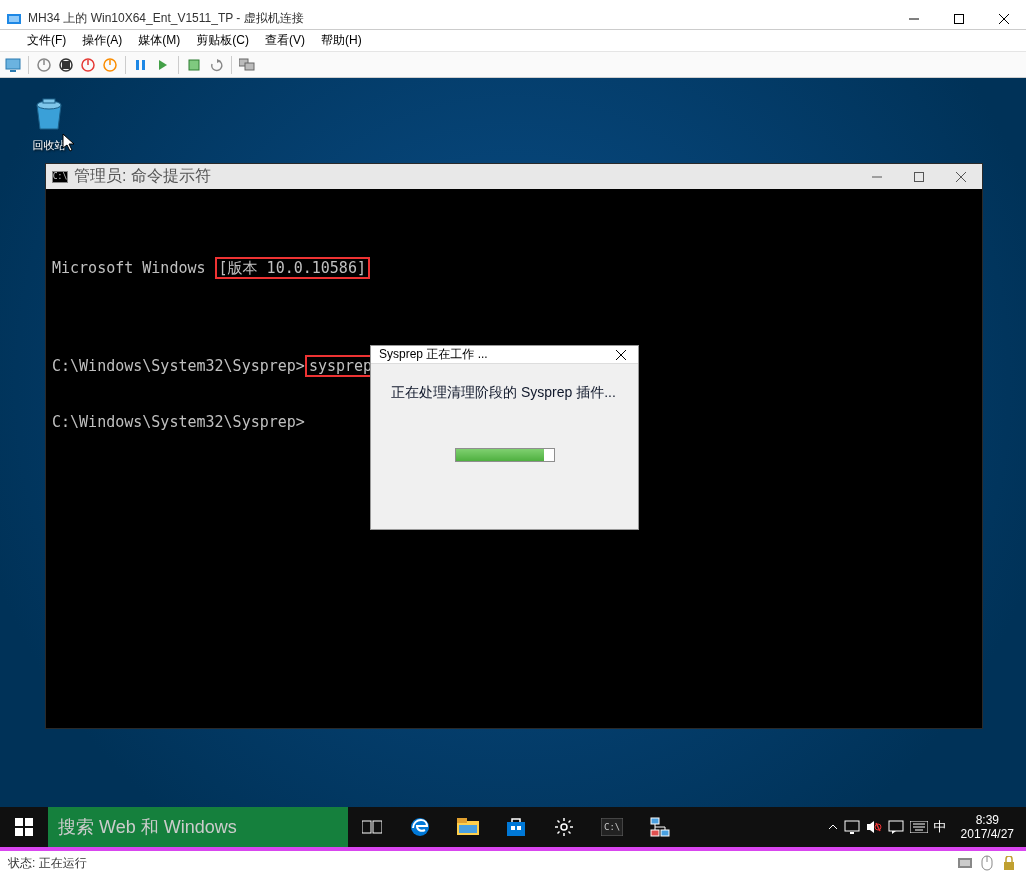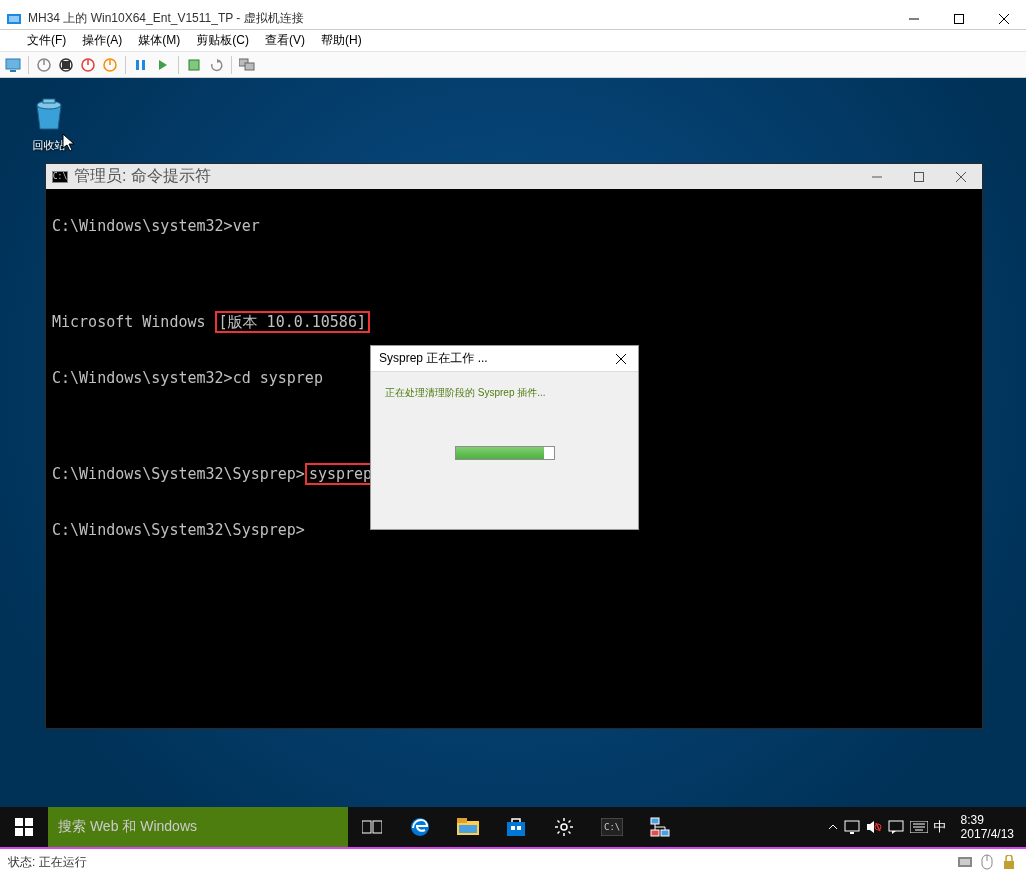--- a/index.html
+++ b/index.html
@@ -34,38 +34,38 @@
 .cmd-titlebar .cmd-title { flex:1; font-size:16px;}
 .cmd-controls { display:flex; }
 .cmd-controls div { width:42px; height:25px; display:flex; align-items:center; justify-content:center; color:#555;}
 
 .cmd-body { padding:10px 6px; color:#c0c0c0; font-family:"NSimSun","SimSun","Consolas",monospace; font-size:15px; line-height:18px; white-space:pre;}
 .cmd-body .line { margin-bottom:18px; }
 .highlight-red { border:2px solid #e33; padding:0 2px; display:inline-block;margin-top:40px;}
 
 
 .sysprep-dialog { position:absolute; top:267px; left:370px; width:269px; height:185px; background:#f0f0f0; border:1px solid #999; }
-.sysprep-titlebar { height:26px; background:#fff; border-bottom:1px solid #ddd; display:flex; align-items:center; padding:0 8px;}
+.sysprep-titlebar { height:18px; background:#fff; border-bottom:1px solid #ddd; display:flex; align-items:center; padding:0 8px;}
 .sysprep-title { flex:1; font-size:12px; color:#000;}
 .sysprep-close { font-size:14px; color:#000; padding:0 4px;}
-.sysprep-body { padding:14px; font-size:10px; color:#4d7c0f;}
+.sysprep-body { padding:20px; font-size:14px; color:#0f172a;}
 .progress { margin:46px auto 0; width:100px; height:14px; background:#fff; border:1px solid #8e8e8e; position:relative;}
 .progress .fill { position:absolute; left:0; top:0; bottom:0; width:90%; background:linear-gradient(#7fd070,#4fb040);}
 
 
 .taskbar { position:absolute; bottom:0; left:0; right:0; height:40px; background:#101010; display:flex; align-items:stretch; color:#fff;}
 .start-btn { width:48px; display:flex; align-items:center; justify-content:center;}
-.search-box { flex:0 0 300px; background:#4d7c0f; display:flex; align-items:center; padding:0 10px; color:#ccc; font-size:14px;}
+.search-box { flex:0 0 300px; background:#15803d; display:flex; align-items:center; padding:0 10px; color:#ccc; font-size:18px;}
 .task-icons { display:flex; align-items:center;}
 .task-icons .ti { width:48px; display:flex; align-items:center; justify-content:center;}
 .tray { margin-left:auto; display:flex; align-items:center; gap:6px; padding:0 4px; font-size:12px;}
-.tray .clock { line-height:14px; padding:0 8px;}
-
-
-.statusbar { height:28px; background:#fff; border-top:2px solid #d946ef; display:flex; align-items:center; padding:0 8px; font-size:12px; color:#333;}
+.tray .clock { text-align:center; line-height:14px; padding:0 8px;}
+
+
+.statusbar { height:28px; background:#fff; border-top:4px solid #d946ef; display:flex; align-items:center; padding:0 8px; font-size:12px; color:#333;}
 .statusbar .spacer { flex:1;}
 .status-icons { display:flex; gap:4px; align-items:center;}
 .status-icons .si { width:18px; height:18px; display:flex; align-items:center; justify-content:center;}
 
 svg { display:block; }
 </style>
 </head>
 <body>
 
 <div class="outer-titlebar">
@@ -205,23 +205,21 @@
           </div>
         <div>
             <svg width="10" height="10">
               <line x1="0" y1="0" x2="10" y2="10" stroke="#555"></line>
               <line x1="10" y1="0" x2="0" y2="10" stroke="#555"></line>
             </svg>
           </div>
       </div>
     </div>
     <div class="cmd-body">
-<div class="line"><span>C:\Windows\system32&gt;</span><span>ver</span></div>
 <div class="line"><span>Microsoft Windows </span><span class="highlight-red">[版本 10.0.10586]</span></div>
-<div class="line"><span>C:\Windows\system32&gt;</span><span>cd sysprep</span></div>
 <div class="line"><span>C:\Windows\System32\Sysprep&gt;</span><span class="highlight-red">sysprep /generalize /shutdown</span></div>
 <div class="line"><span>C:\Windows\System32\Sysprep&gt;</span></div>
     </div>
   </div>
 
   <div class="sysprep-dialog">
     <div class="sysprep-titlebar">
       <span class="sysprep-title">Sysprep 正在工作 ...</span>
       <span class="sysprep-close">
         <svg width="10" height="10">
@@ -340,21 +338,21 @@
           <svg width="18" height="12">
             <rect x="0" y="0" width="18" height="12" fill="none" stroke="#fff"></rect>
             <line x1="3" y1="3" x2="15" y2="3" stroke="#fff"></line>
             <line x1="3" y1="6" x2="15" y2="6" stroke="#fff"></line>
             <line x1="5" y1="9" x2="13" y2="9" stroke="#fff"></line>
           </svg>
         </span>
       <span style="font-size:13px;">中</span>
       <div class="clock">
         <div>8:39</div>
-        <div>2017/4/13</div>
+        <div>2017/4/27</div>
       </div>
     </div>
   </div>
 
 </div>
 
 <div class="statusbar">
   <span>状态: 正在运行</span>
   <div class="spacer"></div>
   <div class="status-icons">

